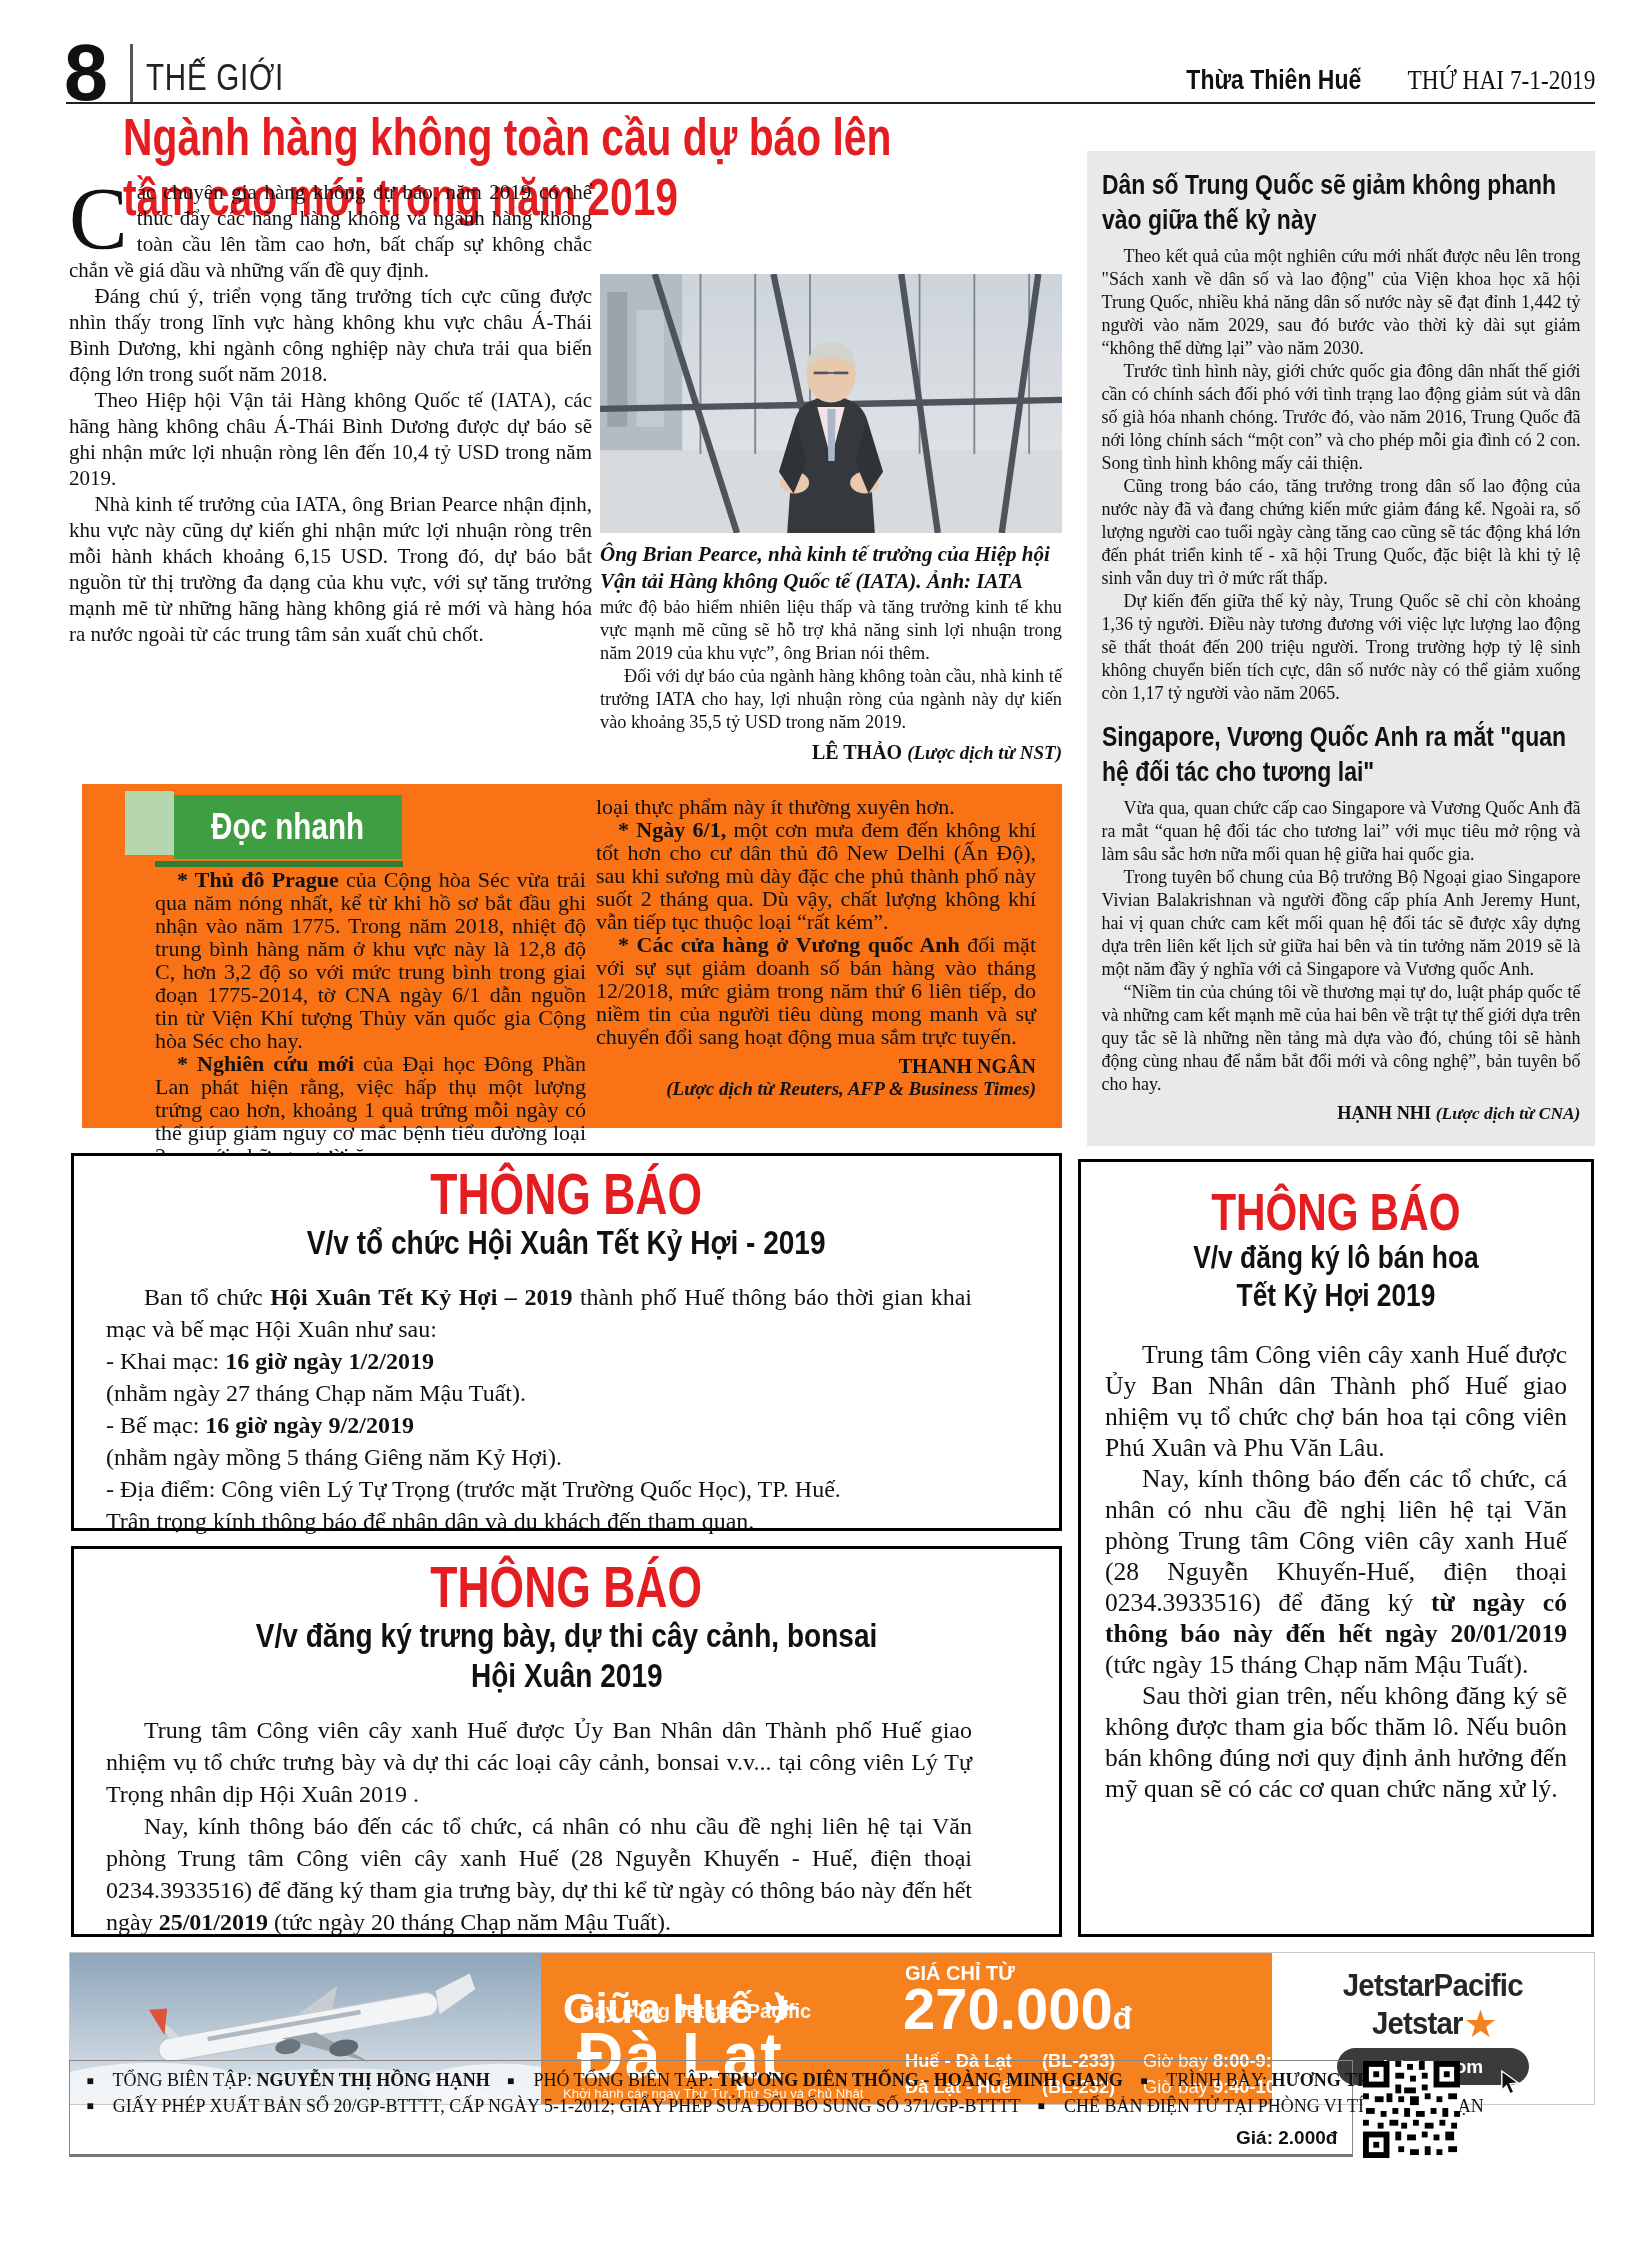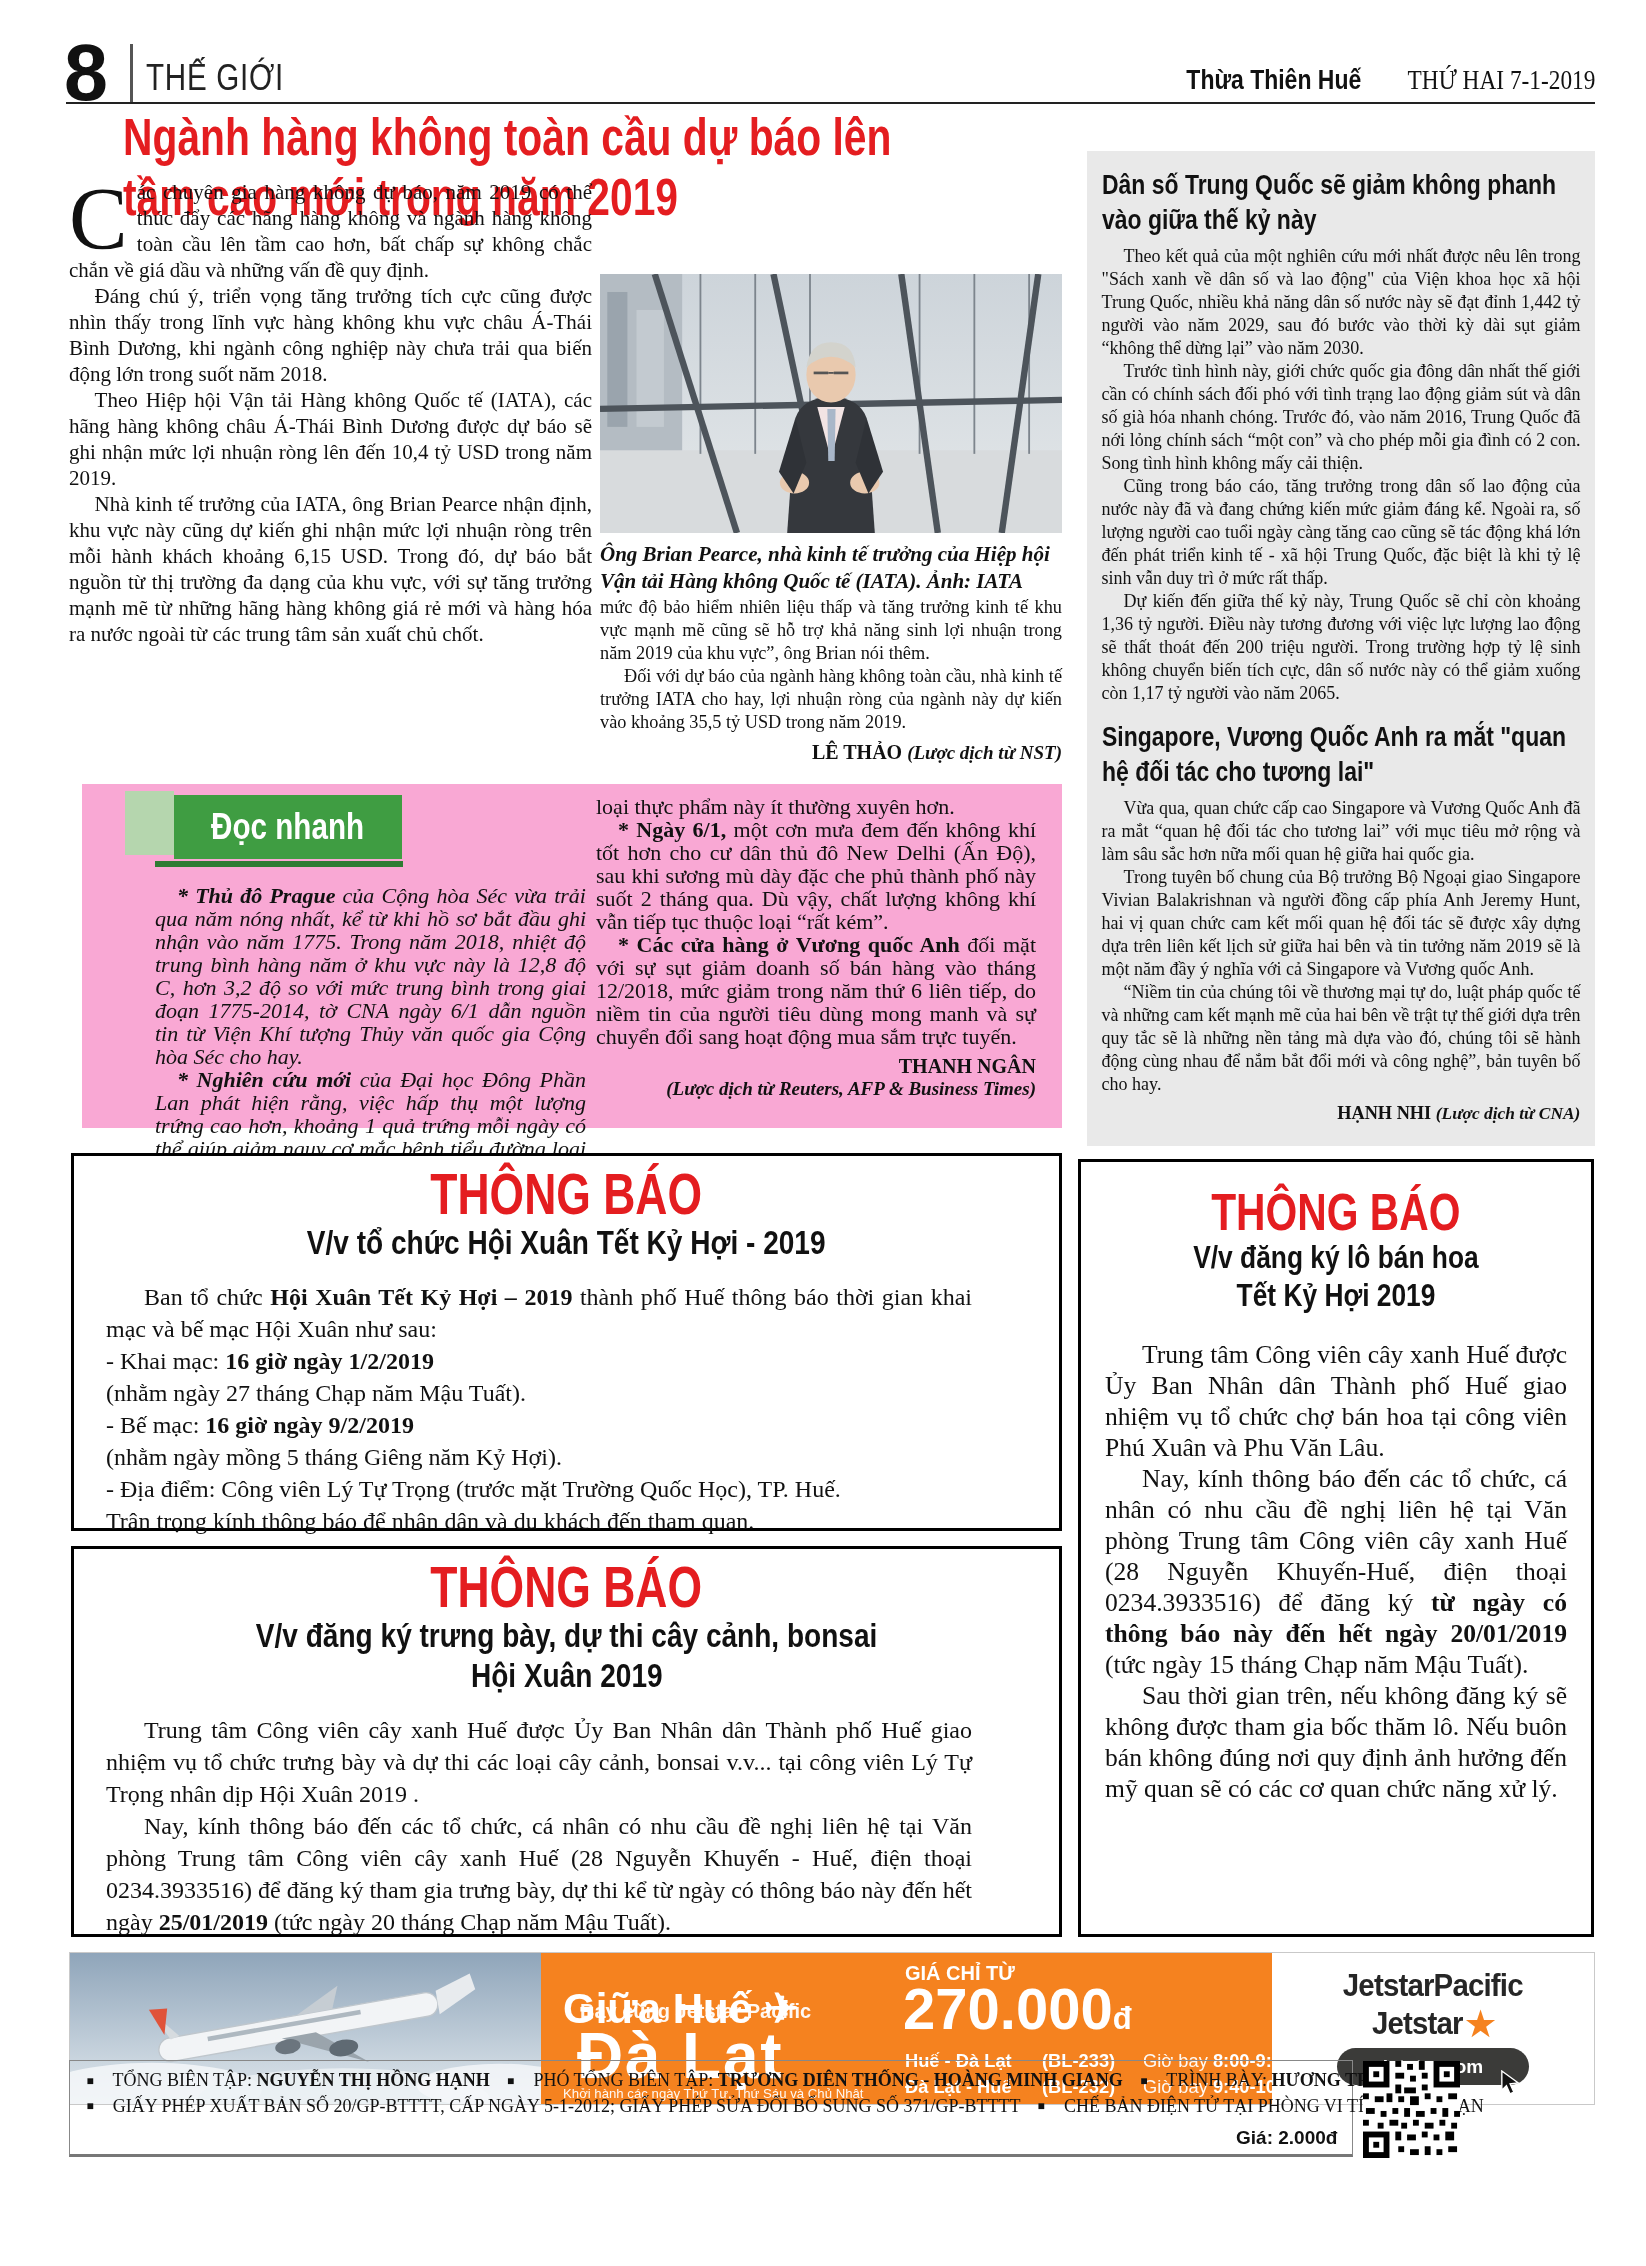--- a/index.html
+++ b/index.html
@@ -31,26 +31,26 @@
   .byline{text-align:right;font-weight:bold;font-size:20px;margin-top:7.3px;}
   .byline .src{font-style:italic;font-size:19px;}
   
   #sidebar{left:1087px;top:151px;width:508px;height:995px;background:#e9e9e9;box-sizing:border-box;padding:16.4px 14.6px;}
   .sb-title{width:592px;transform:scaleX(.82);transform-origin:0 0;font-family:"Liberation Sans",sans-serif;
             font-weight:bold;font-size:28px;line-height:35px;margin:0 0 7.3px 0;}
   #sidebar p.txt{margin:0;font-size:18px;line-height:23px;text-align:justify;text-indent:22px;}
   #sidebar .byline{font-size:18.3px;}
   #sidebar .byline .src{font-size:17.4px;}
   
-  #quick{left:82px;top:784px;width:980px;height:344px;background:#f9a8d4;}
+  #quick{left:82px;top:784px;width:980px;height:344px;background:#f97316;}
   #quick-sq{left:43px;top:7.3px;width:49px;height:64px;background:#b5d6ae;}
   #quick-bar{left:92px;top:11px;width:228px;height:64px;background:#3f9d42;text-align:center;}
   #quick-bar span{color:#fff;font-weight:bold;font-size:37px;line-height:64px;font-family:"Liberation Sans",sans-serif;transform:scaleX(.8);transform-origin:50% 0;display:inline-block;}
   #quick-strip{left:73px;top:77px;width:248px;height:5.5px;background:#2e7c33;}
-  #quick-left{left:73px;top:100px;width:431px;font-style:italic;}
+  #quick-left{left:73px;top:84px;width:431px;}
   #quick-right{left:514px;top:11px;width:440px;}
   .qp{margin:0;font-size:22px;line-height:23px;text-align:justify;text-indent:22px;}
   .qp.noind{text-indent:0;}
   .qlead{font-weight:bold;}
   #quick .byline{font-size:20px;}
   #quick .byline .src{font-size:19px;}
   
   .notice{border:3.7px solid #000;background:#fff;box-sizing:border-box;text-align:center;}
   .n-title{color:#e41d20;font-weight:bold;font-family:"Liberation Sans",sans-serif;}
   .n-sub{font-weight:bold;font-family:"Liberation Sans",sans-serif;color:#111;}

